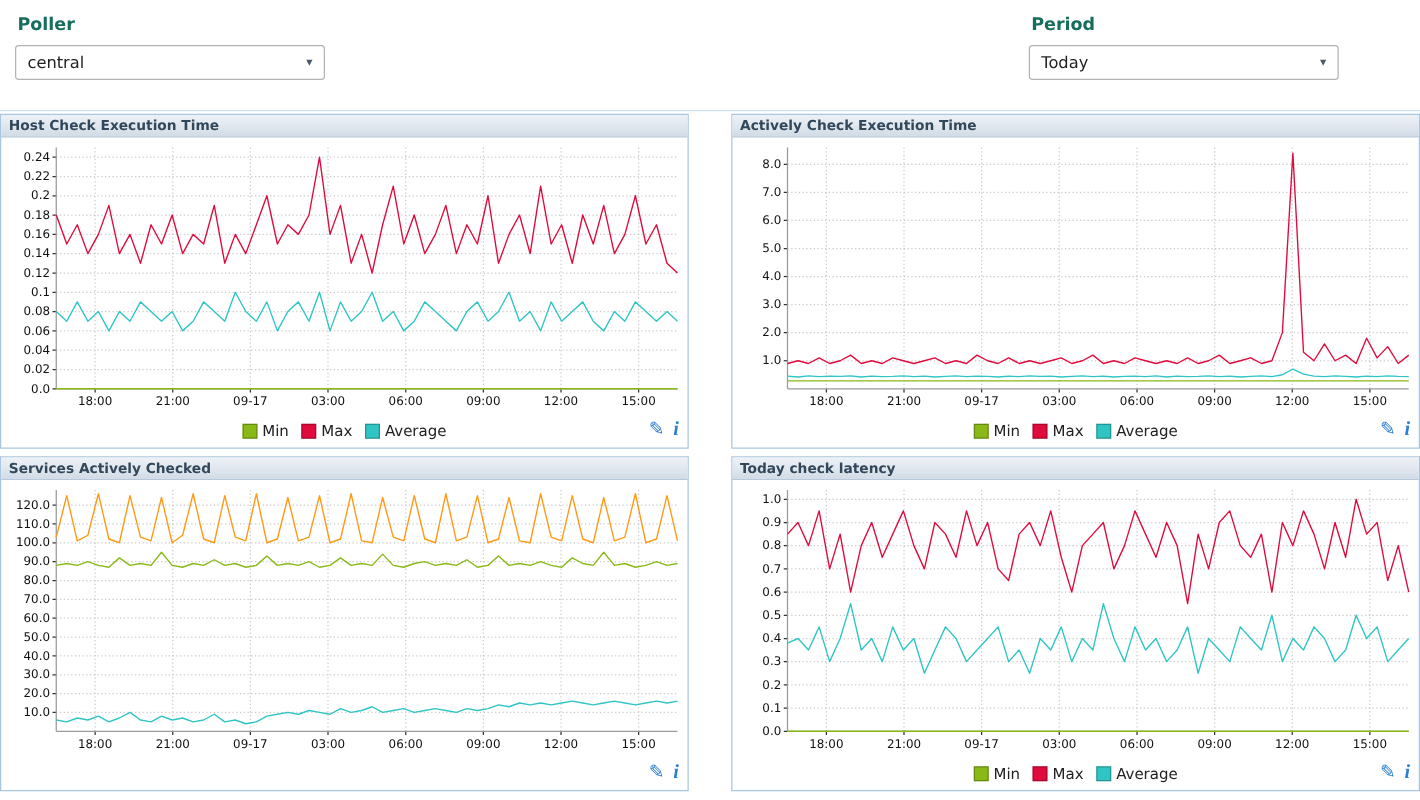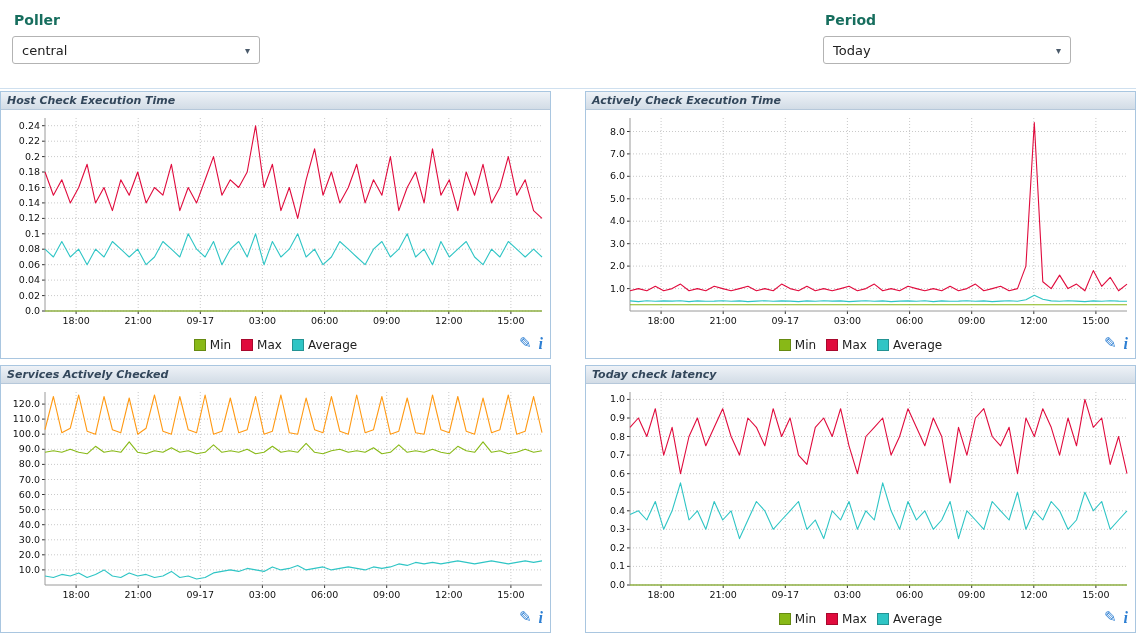--- a/index.html
+++ b/index.html
@@ -14,21 +14,21 @@
   .select { width:248px; height:28px; border:1px solid #b3b3b3; border-radius:3px; background:#fff;
     display:flex; align-items:center; justify-content:space-between; padding:0 9px;
     font-size:13px; color:#222; cursor:pointer; }
   .select .caret { font-size:10px; color:#4a5a6a; }
   
   .charts { border-top:1px solid #cfe0ef; padding-top:2px;
     display:grid; grid-template-columns:551px 551px; column-gap:34px; row-gap:6px; }
   .panel { height:268px; border:1px solid #a9c6e0; background:#fff; display:flex; flex-direction:column; }
   .panel-header { height:18px; flex:0 0 18px; background:linear-gradient(#eef2f7,#d2dce6);
     border-bottom:1px solid #b6c8da; font-size:11px; font-weight:bold; color:#33475b;
-    padding:2px 6px; line-height:14px;font-style:italic; }
+    padding:2px 6px; line-height:14px; }
   .plot { flex:1 1 auto; }
   .plot svg { display:block; width:549px; height:222px; }
   .panel-footer { height:26px; flex:0 0 26px; display:flex; align-items:center; justify-content:center;
     position:relative; }
   .legend { display:flex; align-items:center; }
   .legend .li { display:inline-flex; align-items:center; margin:0 5px; font-size:12px; color:#222; }
   .legend .sw { width:12px; height:12px; display:inline-block; margin-right:4px; border:1px solid rgba(0,0,0,.25); }
   .panel-icons { position:absolute; right:7px; top:4px; display:flex; gap:7px; align-items:center; }
   .edit-ic { color:#2d7fd3; font-size:15px; line-height:15px; cursor:pointer; }
   .info-ic { color:#2d7fd3; font-family:"Liberation Serif","DejaVu Serif",serif;

